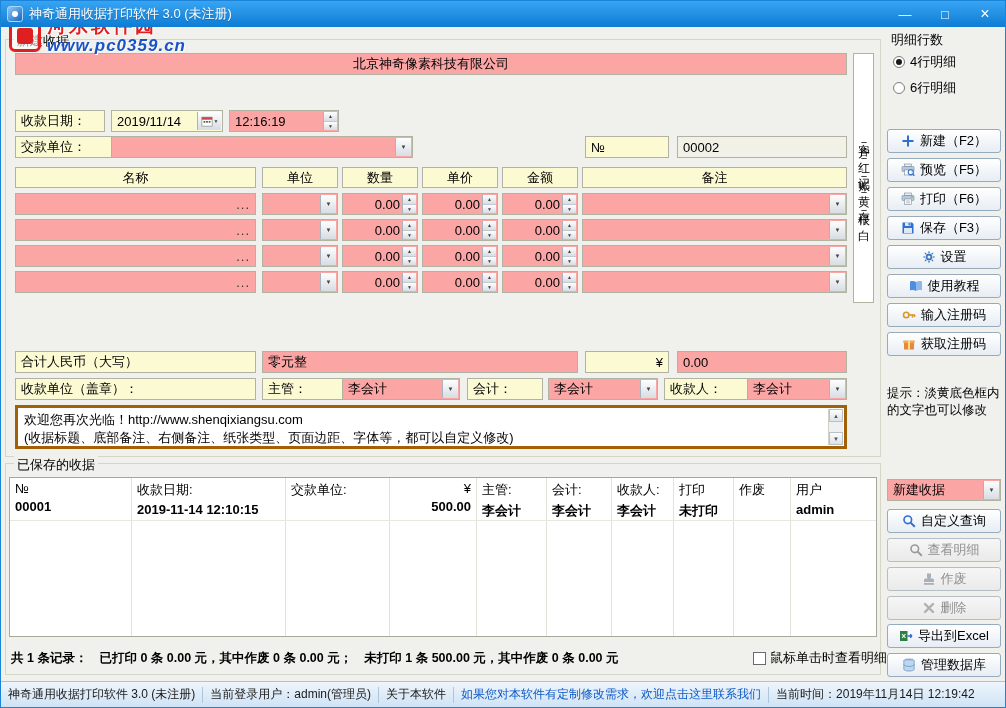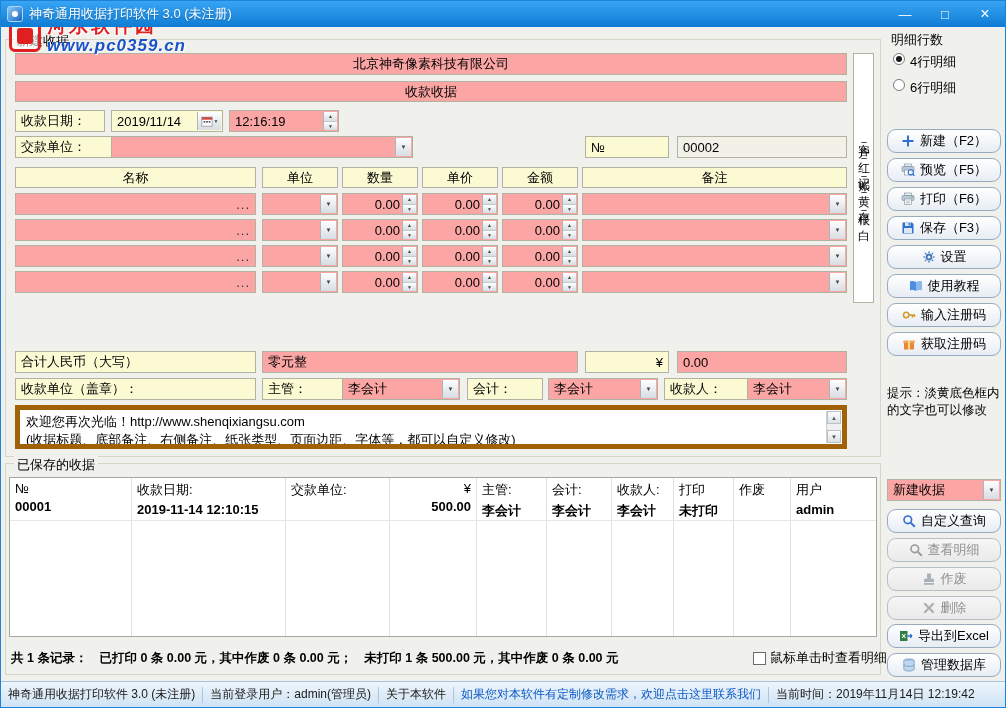--- a/index.html
+++ b/index.html
@@ -43,39 +43,39 @@
   .spinbox i:first-child{border-bottom:1px solid #c2c9d0}
   .datebtn{position:absolute;right:1px;top:1px;bottom:1px;width:24px;border-left:1px solid #a9b4bf;background:linear-gradient(#fefefe,#d7dde3);display:flex;align-items:center;justify-content:center;gap:1px}
   .calsvg{width:12px;height:12px}
   .mini-arrow{font-size:5px;color:#444}
 
   
   .copies{position:absolute;left:852px;top:52px;width:21px;height:250px;border:1px solid #b2b2a2;background:#fff;display:flex;align-items:center;justify-content:center}
   .copies span{writing-mode:vertical-rl;text-orientation:upright;font-size:12px;letter-spacing:2px;line-height:19px}
 
   
-  .notebox{position:absolute;left:14px;top:404px;width:832px;height:44px;border:5px solid #a16207;background:#fff;padding:3px 22px 3px 6px;font-size:13px;line-height:18px;overflow:hidden}
+  .notebox{position:absolute;left:14px;top:404px;width:832px;height:44px;border:3px solid #a16207;background:#fff;padding:3px 22px 3px 6px;font-size:13px;line-height:18px;overflow:hidden}
   .vscroll{position:absolute;right:1px;top:1px;bottom:1px;width:15px;background:#eef0f2;border-left:1px solid #d0d0c6;display:flex;flex-direction:column;justify-content:space-between}
   .vscroll i{font-style:normal;height:13px;display:flex;align-items:center;justify-content:center;font-size:6px;color:#555;background:linear-gradient(#fdfdfd,#dde2e8);border:1px solid #b8c0c8}
 
   
   .saved-table{position:absolute;left:8px;top:476px;width:868px;height:160px;border:1px solid #a8a89a;background:#fff;overflow:hidden}
   .scol{position:absolute;top:0;bottom:0;border-right:1px solid #e2e2da;overflow:hidden}
   .scol:last-child{border-right:none}
   .shead{padding:3px 5px 1px;font-size:13px;white-space:nowrap}
   .sval{padding:2px 5px;font-size:13px;font-weight:bold;white-space:nowrap}
   .num .shead,.num .sval{text-align:right}
   .hline{position:absolute;left:0;right:0;top:42px;border-top:1px solid #e8e8e0}
 
   
   .side-title{position:absolute;left:890px;top:30px;font-size:13px}
-  .radio-row{position:absolute;left:892px;display:flex;gap:5px}
+  .radio-row{position:absolute;left:892px;display:flex;align-items:center;gap:5px}
   .radio{width:12px;height:12px;border:1px solid #7c7c7c;border-radius:50%;background:#fff;position:relative;flex:0 0 auto}
   .radio.checked::after{content:"";position:absolute;left:2px;top:2px;right:2px;bottom:2px;background:#1a1a1a;border-radius:50%}
-  .sbtn{position:absolute;left:886px;width:114px;height:24px;border:1px solid #96abbe;border-radius:9px;background:linear-gradient(#ffffff,#e7edf4);display:flex;align-items:center;justify-content:center;gap:5px;font-size:13px;cursor:default;white-space:nowrap}
+  .sbtn{position:absolute;left:886px;width:114px;height:24px;border:1px solid #96abbe;border-radius:3px;background:linear-gradient(#ffffff,#e7edf4);display:flex;align-items:center;justify-content:center;gap:5px;font-size:13px;cursor:default;white-space:nowrap}
   .sbtn.disabled{color:#909090;border-color:#b6bec5;background:linear-gradient(#f6f6f6,#eaeaea)}
   .icon{width:14px;height:14px;flex:0 0 auto}
   .hint{position:absolute;left:886px;top:384px;width:114px;font-size:12.5px;line-height:17px;word-break:break-all}
 
   
   .summary{position:absolute;left:10px;top:649px;font-size:12.5px;font-weight:bold;white-space:nowrap}
   .summary span{margin-right:12px}
   .cbrow{position:absolute;left:752px;top:648px;display:flex;align-items:center;gap:4px;font-size:13px;white-space:nowrap}
   .cbox{width:13px;height:13px;border:1px solid #6a6a6a;background:#fff;flex:0 0 auto}
 
@@ -106,21 +106,20 @@
 
   <div class="watermark">
     <div class="wm-seal"></div>
     <div>
       <div class="wm-name">河东软件园</div>
       <div class="wm-url">www.pc0359.cn</div>
     </div>
   </div>
 
   <div class="f center" style="left:14px;top:52px;width:832px">北京神奇像素科技有限公司</div>
-  <div class="f center" style="left:14px;top:80px;width:832px;height:21px">收款收据</div>
 
   <div class="copies">
     <span>客户－红－记账－黄－存根－白</span>
   </div>
 
   <div class="f yellow" style="left:14px;top:109px;width:90px">收款日期：</div>
   <div class="f yellow" style="left:110px;top:109px;width:112px">
     <span>2019/11/14</span>
     <span class="datebtn">
       <svg class="calsvg" viewBox="0 0 14 14">

